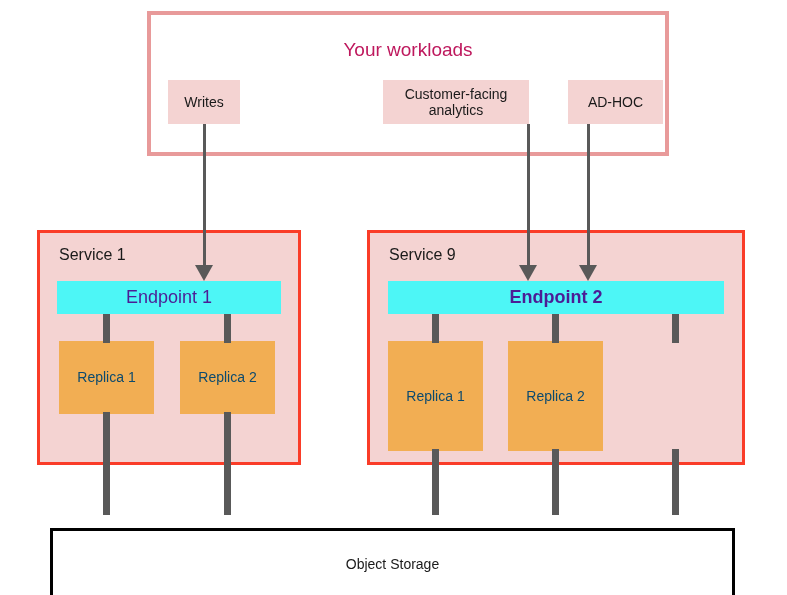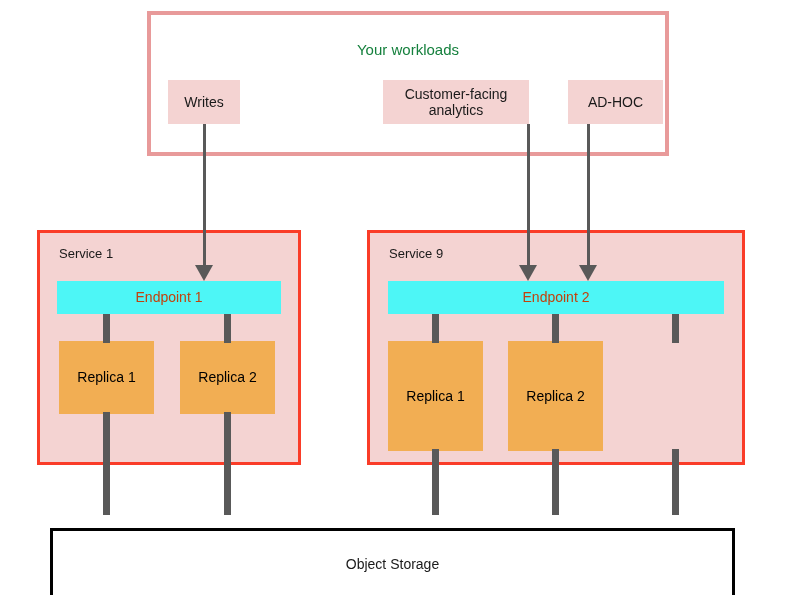--- a/index.html
+++ b/index.html
@@ -32,56 +32,56 @@
     line-height: 1.15;
     white-space: pre-line;
   }
 
   
   #workloads-box {
     border: 4px solid #e89a9a;
     background: #ffffff;
   }
   #workloads-title {
-    font-size: 15px;
-    color: #15803d;
+    font-size: 19px;
+    color: #be185d;
   }
 
   
   .workload-chip {
     background: #f4d3d2;
     font-size: 14px;
     color: #1a1a1a;
     padding: 2px 4px;
   }
 
   
   .service-box {
     border: 3px solid #fa3c28;
     background: #f4d3d2;
   }
   .service-title {
     position: absolute;
-    font-size: 13px;
+    font-size: 16px;
     color: #1a1a1a;
     white-space: nowrap;
   }
 
   
   .endpoint-box {
     background: #4df6f6;
-    font-size: 14px;
-    color: #c2410c;
+    font-size: 18px;
+    color: #4c1d95;
   }
 
   
   .replica-box {
     background: #f2ae53;
     font-size: 14px;
-    color: #000000;
+    color: #0c4a6e;
   }
 
   
   #object-storage-box {
     border: 3px solid #000000;
     background: #ffffff;
     font-size: 14px;
     color: #1a1a1a;
   }
 
@@ -122,21 +122,21 @@
   <div class="label workload-chip" style="left: 568px; top: 80px; width: 95px; height: 44px;">AD-HOC</div>
 
   <div class="box service-box" style="left: 37px; top: 230px; width: 264px; height: 235px;"></div>
   <div class="service-title" style="left: 59px; top: 246px;">Service 1</div>
   <div class="label endpoint-box" style="left: 57px; top: 281px; width: 224px; height: 33px;">Endpoint 1</div>
   <div class="label replica-box" style="left: 59px; top: 341px; width: 95px; height: 73px;">Replica 1</div>
   <div class="label replica-box" style="left: 180px; top: 341px; width: 95px; height: 73px;">Replica 2</div>
 
   <div class="box service-box" style="left: 367px; top: 230px; width: 378px; height: 235px;"></div>
   <div class="service-title" style="left: 389px; top: 246px;">Service 9</div>
-  <div class="label endpoint-box" style="left: 388px; top: 281px; width: 336px; height: 33px;">Endpoint 2</div>
+  <div class="label endpoint-box" style="left: 388px; top: 281px; width: 336px; height: 33px; font-weight: bold;">Endpoint 2</div>
   <div class="label replica-box" style="left: 388px; top: 341px; width: 95px; height: 110px;">Replica 1</div>
   <div class="label replica-box" style="left: 508px; top: 341px; width: 95px; height: 110px;">Replica 2</div>
 
   <div class="label box" id="object-storage-box" style="left: 50px; top: 513px; width: 685px; height: 72px; margin-top: 15px;">Object Storage</div>
 
 <div class="connector" style="left: 102.5px; top: 314px; height: 29px;"></div>
     <div class="connector" style="left: 223.5px; top: 314px; height: 29px;"></div>
     <div class="connector" style="left: 431.5px; top: 314px; height: 29px;"></div>
     <div class="connector" style="left: 551.5px; top: 314px; height: 29px;"></div>
     <div class="connector" style="left: 671.5px; top: 314px; height: 29px;"></div>

